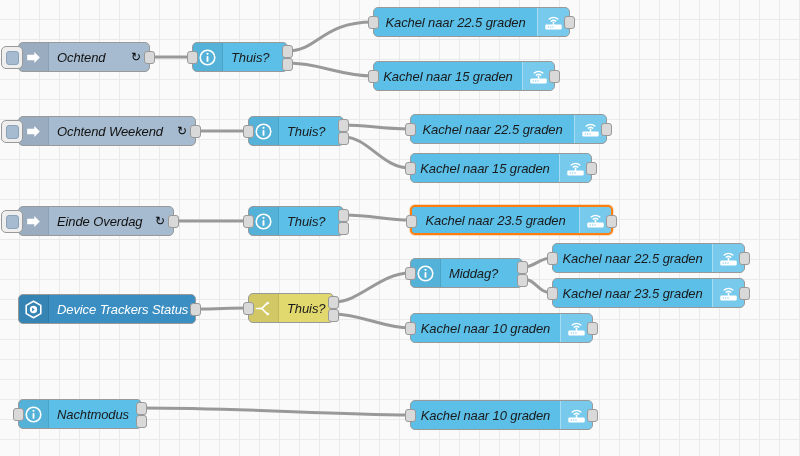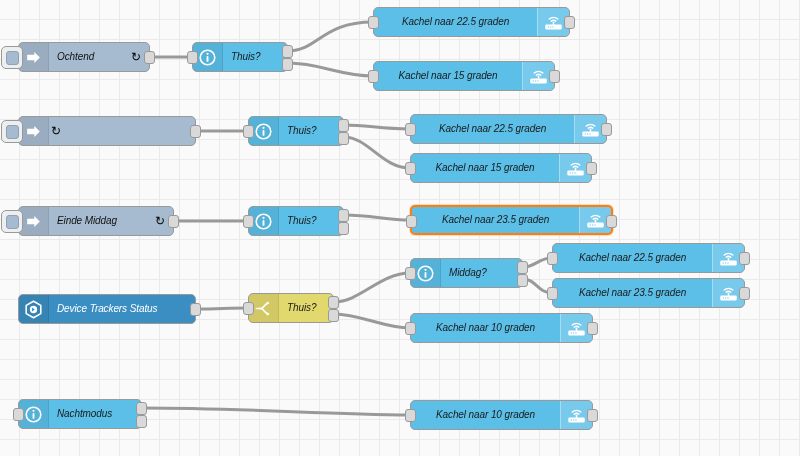--- a/index.html
+++ b/index.html
@@ -52,21 +52,21 @@
     display: flex;
     align-items: center;
     width: 100%;
     height: 100%;
     border-radius: 4px;
     overflow: hidden;
   }
   .node-label {
     flex: 1 1 auto;
     font-style: italic;
-    font-size: 10px;
+    font-size: 13px;
     color: #1a1a1a;
     white-space: nowrap;
     line-height: 1;
     padding: 0 8px;
     letter-spacing: -0.1px;
   }
   .label-center { text-align: center; }
   .label-left   { text-align: left; }
 
   
@@ -242,20 +242,21 @@
         <div class="port in" style="top: 8px;"></div>
         <div class="port out" style="top: 8px;"></div>
       </div>
       <div class="node n-inject" style="left: 18px; top: 116px; width: 178px;">
         <div class="node-body">
           <div class="icon-tray">
             <svg class="ic" width="19" height="19" viewBox="0 0 24 24">
               <path d="M4,8.5 L13,8.5 L13,5 L20,12 L13,19 L13,15.5 L4,15.5 Z" fill="#ffffff" stroke-linecap="round" stroke-linejoin="round"></path>
             </svg>
           </div>
+          <div class="node-label label-left" style="padding-right: 2px;">Ochtend Weekend</div>
           <span class="repeat-glyph" style="margin-right: 8px;">↻</span>
         </div>
         <div class="port out" style="top: 8px;"></div>
         <div class="inject-btn">
           <span></span>
         </div>
       </div>
       <div class="node n-api" style="left: 248px; top: 116px; width: 96px;">
         <div class="node-body">
           <div class="icon-tray">
@@ -307,21 +308,21 @@
         <div class="port in" style="top: 8px;"></div>
         <div class="port out" style="top: 8px;"></div>
       </div>
       <div class="node n-inject" style="left: 18px; top: 206px; width: 156px;">
         <div class="node-body">
           <div class="icon-tray">
             <svg class="ic" width="19" height="19" viewBox="0 0 24 24">
               <path d="M4,8.5 L13,8.5 L13,5 L20,12 L13,19 L13,15.5 L4,15.5 Z" fill="#ffffff" stroke-linecap="round" stroke-linejoin="round"></path>
             </svg>
           </div>
-          <div class="node-label label-left" style="padding-right: 2px;">Einde Middag</div>
+          <div class="node-label label-left" style="padding-right: 2px;">Einde Overdag</div>
           <span class="repeat-glyph" style="margin-right: 8px;">↻</span>
         </div>
         <div class="port out" style="top: 8px;"></div>
         <div class="inject-btn">
           <span></span>
         </div>
       </div>
       <div class="node n-api" style="left: 248px; top: 206px; width: 96px;">
         <div class="node-body">
           <div class="icon-tray">

